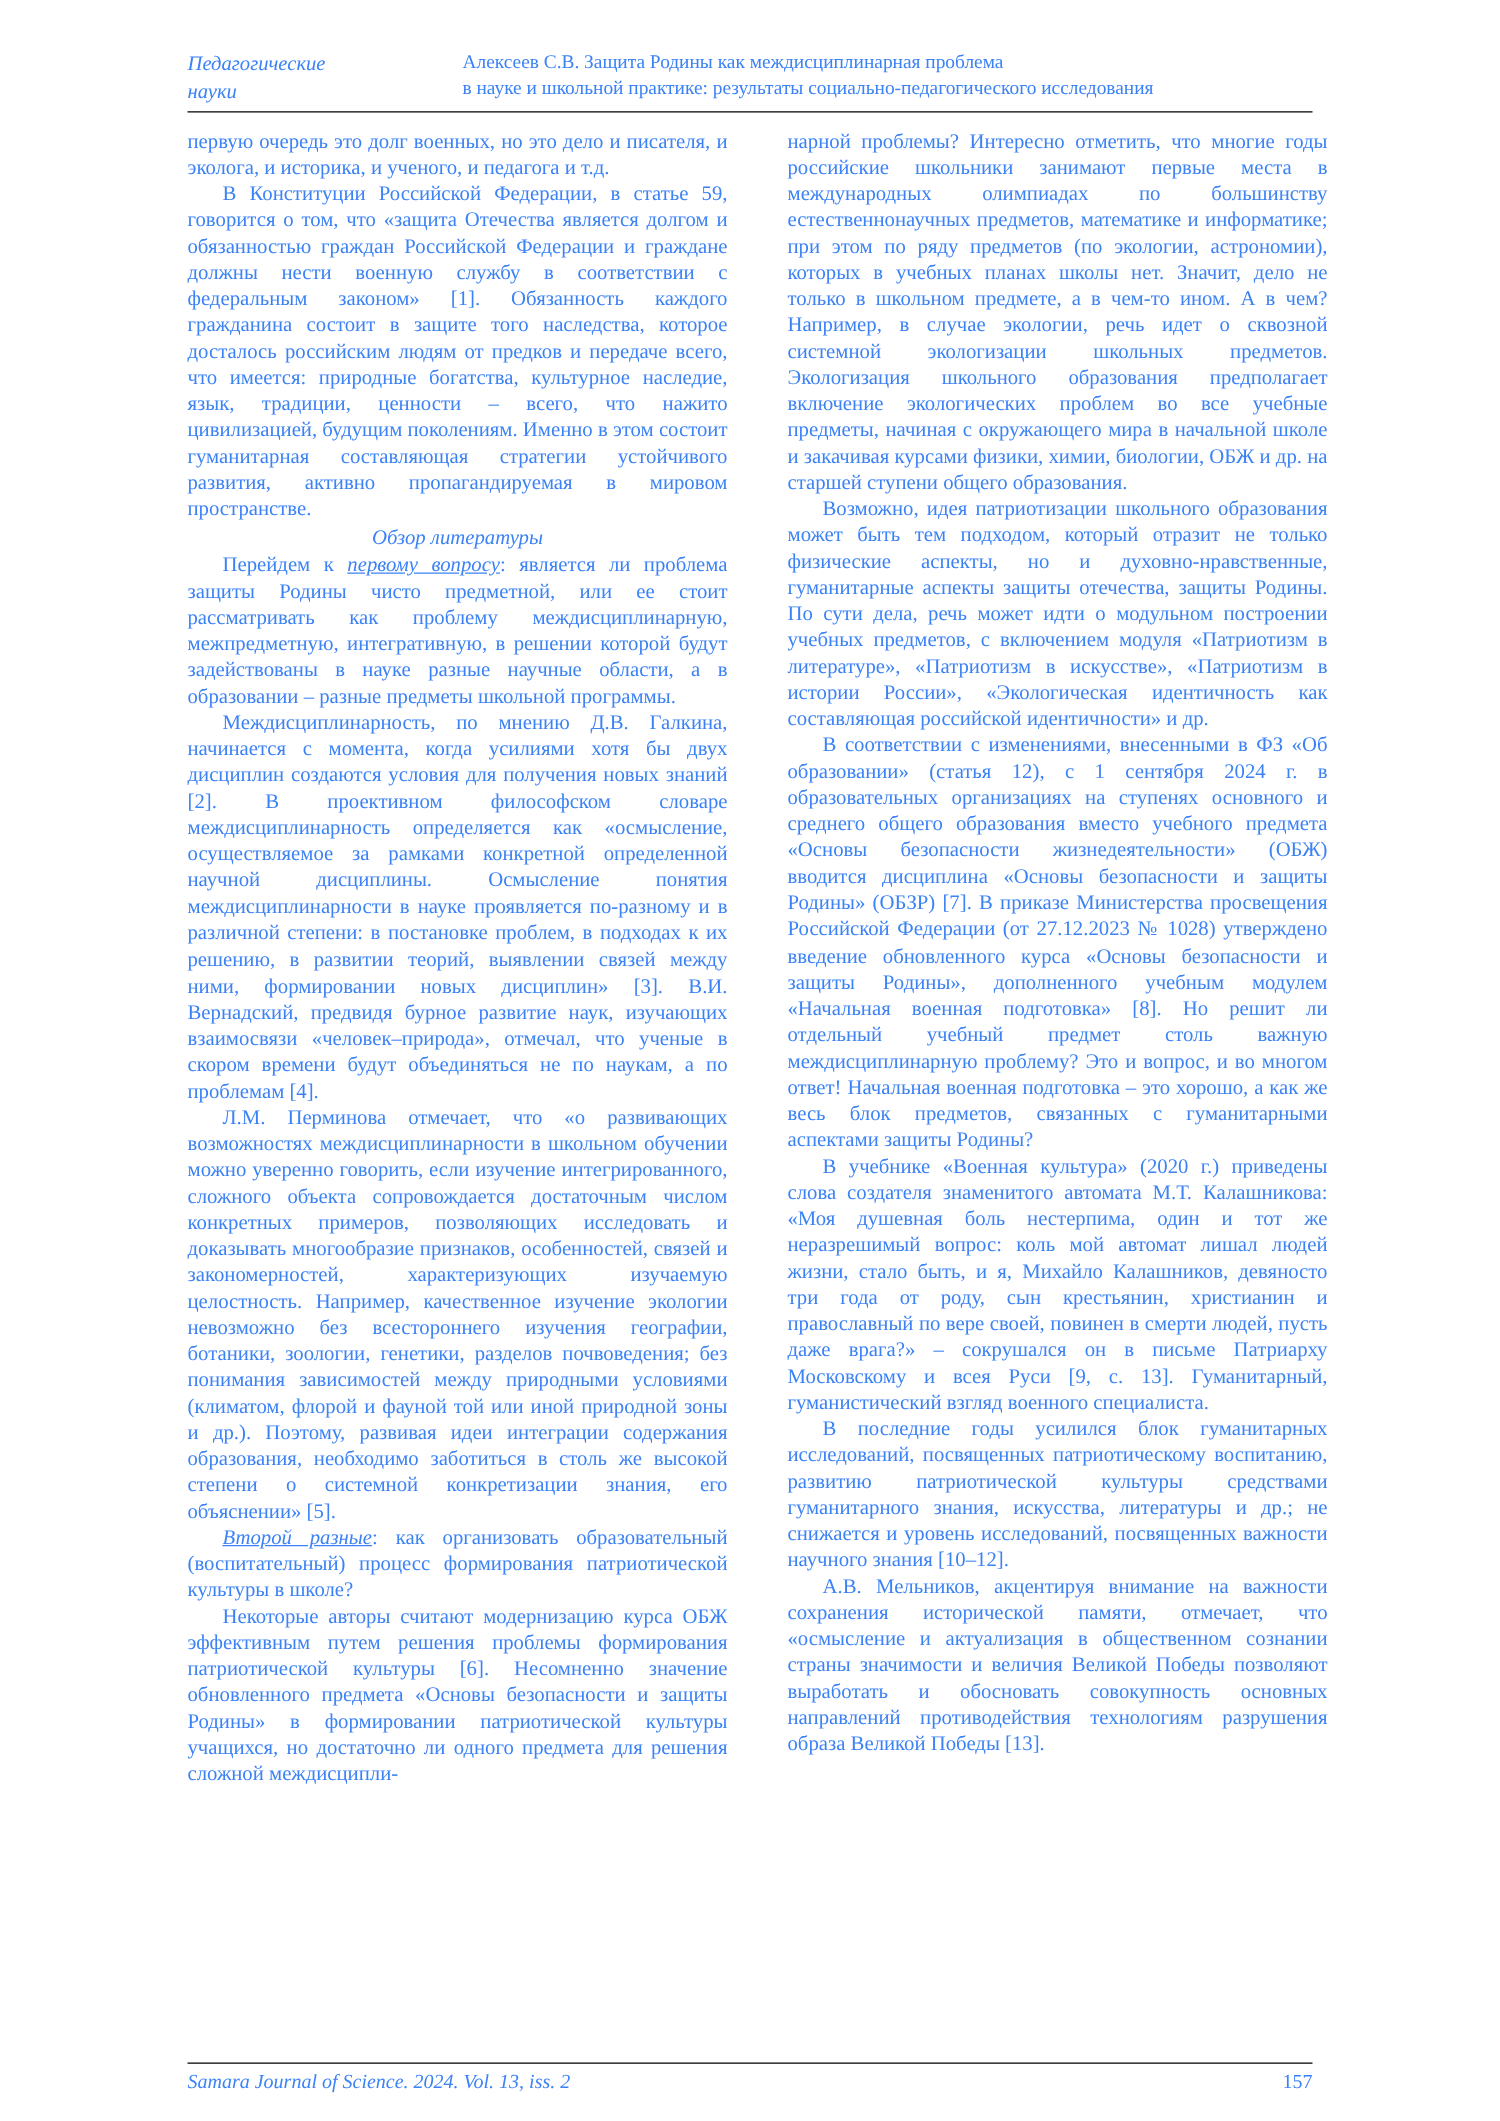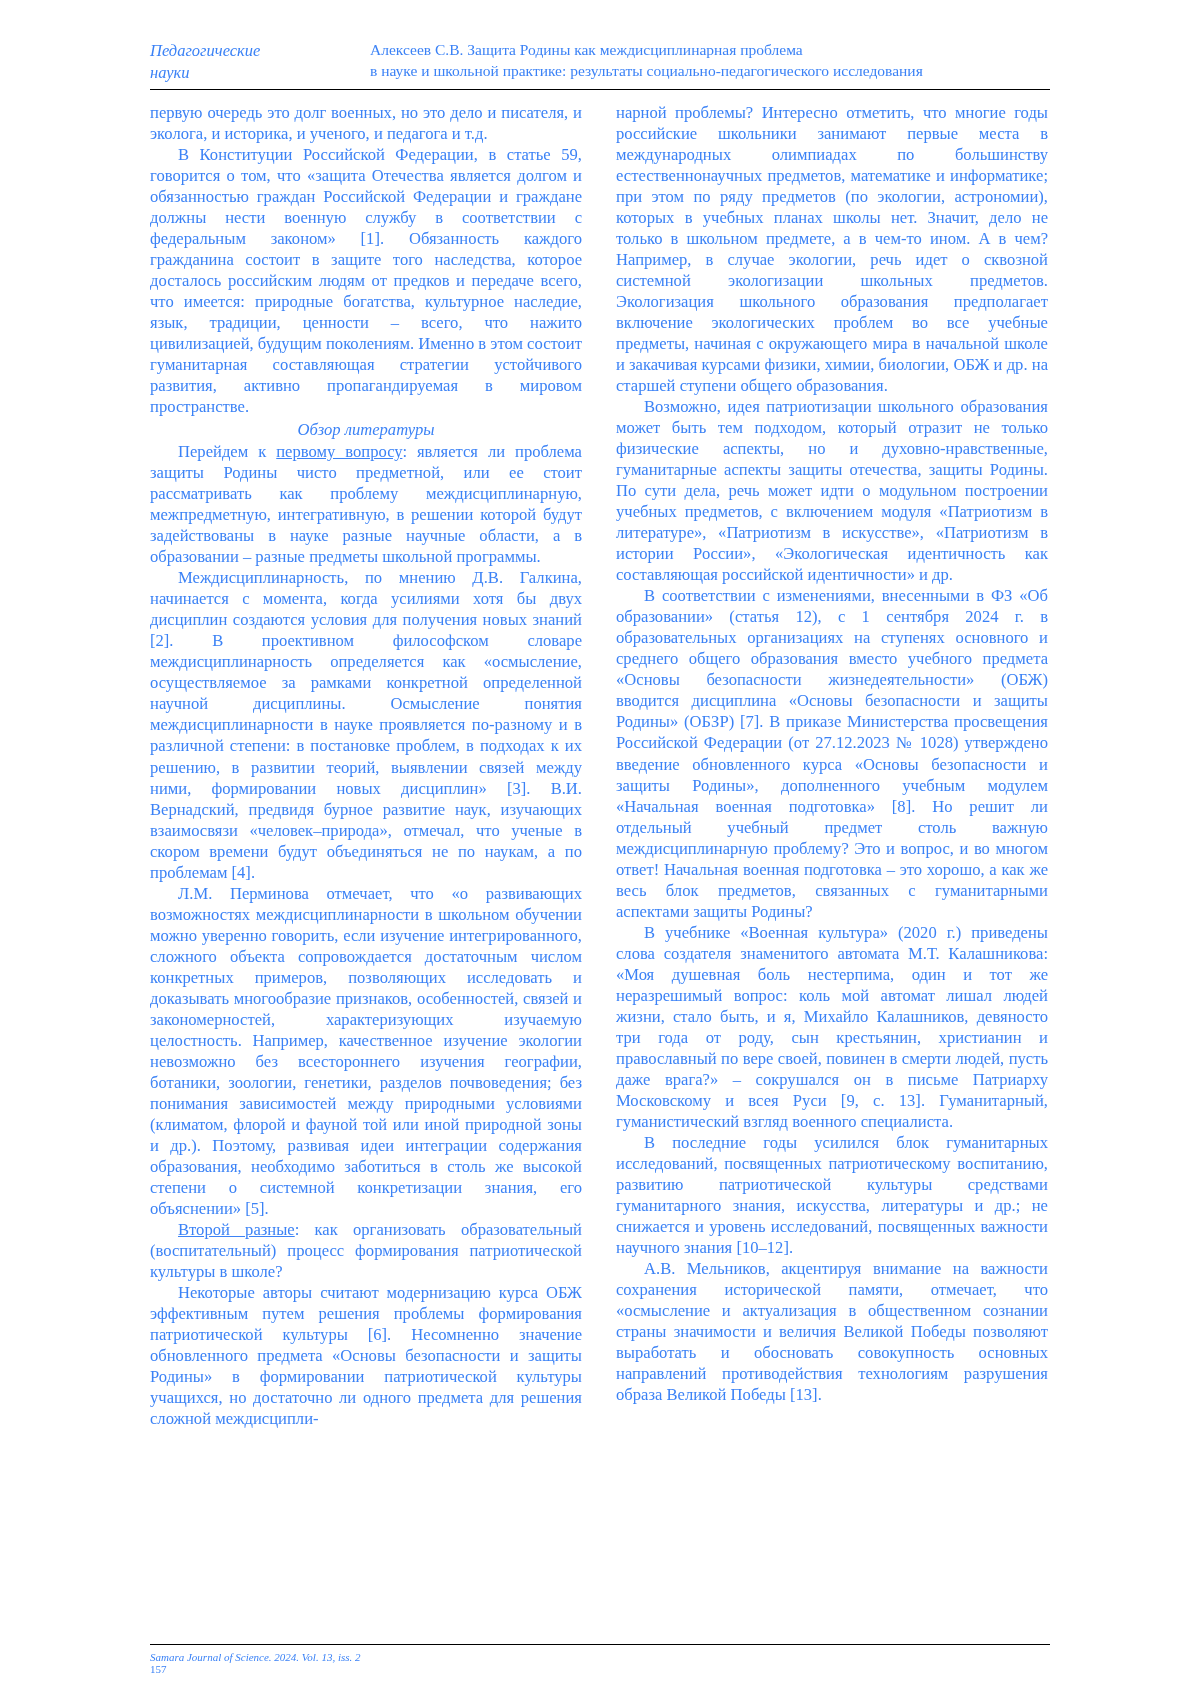--- a/index.html
+++ b/index.html
@@ -36,21 +36,21 @@
   .header-right {
     text-align: left;
     font-size: 15.5px;
     line-height: 1.34;
     flex: 1 1 auto;
   }
   
   .columns {
     margin-top: 12px;
     display: flex;
-    gap: 34px;
+    gap: 48px;
     height: 1478px;
   }
   .col {
     width: 432px;
     flex: 0 0 432px;
     font-size: 16.6px;
     line-height: 1.268;
     text-align: justify;
     text-justify: inter-word;
     hyphens: manual;
@@ -63,34 +63,33 @@
     text-indent: 0;
   }
   .subhead {
     text-align: center;
     font-style: italic;
     text-indent: 0 !important;
     margin-top: 2px !important;
     margin-bottom: 1px !important;
   }
   .ital { }
-  .und-ital { text-decoration: underline; }
+  .und-ital { font-style: italic; text-decoration: underline; }
   
   .footer {
     position: absolute;
     left: 150px;
     right: 150px;
     bottom: 34px;
     border-top: 1.2px solid #000;
     padding-top: 6px;
     display: flex;
     justify-content: space-between;
     align-items: baseline;
-    font-size: 11px;
-    flex-direction: column;
+    font-size: 16px;
   }
   .footer-left { font-style: italic; }
   .footer-right { font-style: normal; }
 </style>
 </head>
 <body>
 
 <div class="page">
 
   <div class="header">

